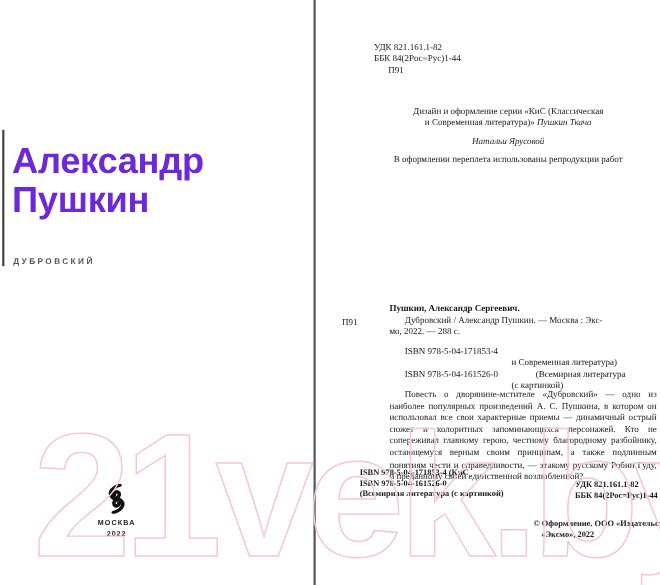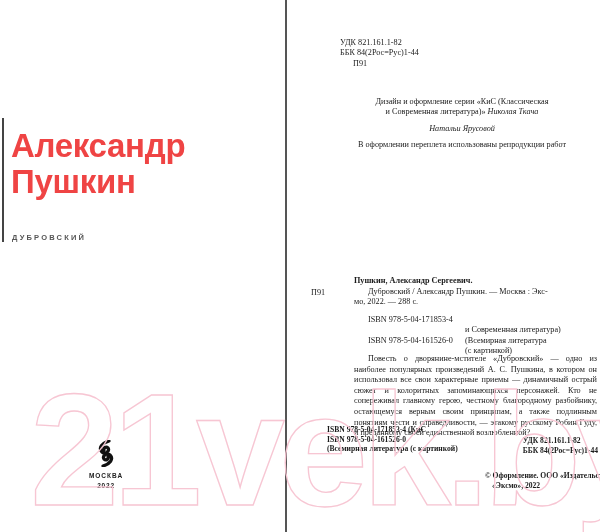--- a/index.html
+++ b/index.html
@@ -13,21 +13,21 @@
     .spine-line {
       position: absolute; left: 285px; top: 0; width: 2px; height: 532px;
       background: #555555;
     }
     .accent-bar {
       position: absolute; left: 2px; top: 118px; width: 2px; height: 124px; background: #444444;
     }
     .author-name {
       position: absolute; left: 11px; top: 128px;
       font-family: "Liberation Sans", sans-serif; font-weight: bold;
-      font-size: 33px; line-height: 36px; color: #ef4444; letter-spacing: -0.3px;
+      font-size: 33px; line-height: 36px; color: #6d28d9; letter-spacing: -0.3px;
     }
     .book-title {
       position: absolute; left: 12px; top: 233px;
       font-family: "Liberation Sans", sans-serif; font-weight: bold;
       font-size: 7.5px; letter-spacing: 2.2px; color: #555555; text-align: right;
     }
     .publisher-logo {
       position: absolute; left: 84px; top: 440px; width: 44px; text-align: center;
     }
     .logo-icon { display: block; margin: 0 auto; width: 20px; height: 27px; }
@@ -51,21 +51,21 @@
     .credits { position: absolute; left: 40px; top: 97px; width: 270px; text-align: center; }
     .credit-block { margin-bottom: 6px; }
     .credit-block i { font-style: italic; }
 
     .catalog { position: absolute; left: 0; top: 276px; width: 313px; }
     .cat-author { position: absolute; left: 67px; top: 0; font-weight: bold; white-space: nowrap; }
     .cat-sign { position: absolute; left: 24px; top: 12px; white-space: nowrap; }
     .cat-entry { position: absolute; left: 67px; top: 11px; width: 243px; text-align: justify; }
     .cat-entry .first { text-indent: 14px; display: block; }
     .isbn-block { position: absolute; left: 81px; top: 39px; width: 230px; }
-    .isbn-row { display: flex; white-space: nowrap; }
+    .isbn-row { display: flex; white-space: nowrap; gap: 22px; }
     .isbn-row .num { width: 97px; flex: 0 0 auto; }
     .isbn-row .desc { flex: 1; }
     .isbn-sub { padding-left: 97px; white-space: nowrap; }
 
     .annotation {
       position: absolute; left: 67px; top: 354px; width: 243px;
       text-align: justify; text-indent: 14px; line-height: 10.6px;
     }
 
     .bottom-codes { position: absolute; right: 2px; top: 436px; text-align: left; font-weight: bold; font-size: 7.6px; line-height: 10px; }
@@ -112,21 +112,21 @@
       <span class="code-line">УДК 821.161.1-82</span>
       <span class="code-line">ББК 84(2Рос=Рус)1-44</span>
       <span class="code-line code-indent">П91</span>
     </div>
 
     <div class="credits">
       <div class="credit-block">
         <div>Дизайн и оформление серии «КиС (Классическая</div>
         <div>
           <span>и Современная литература)»</span>
-          <i>Николая Ткача</i>
+          <i>Пушкин Ткача</i>
         </div>
       </div>
       <div class="credit-block">
         <div><i>Натальи Ярусовой</i></div>
       </div>
       <div class="credit-block">
         <div>В оформлении переплета  использованы репродукции работ</div>
       </div>
     </div>
 

